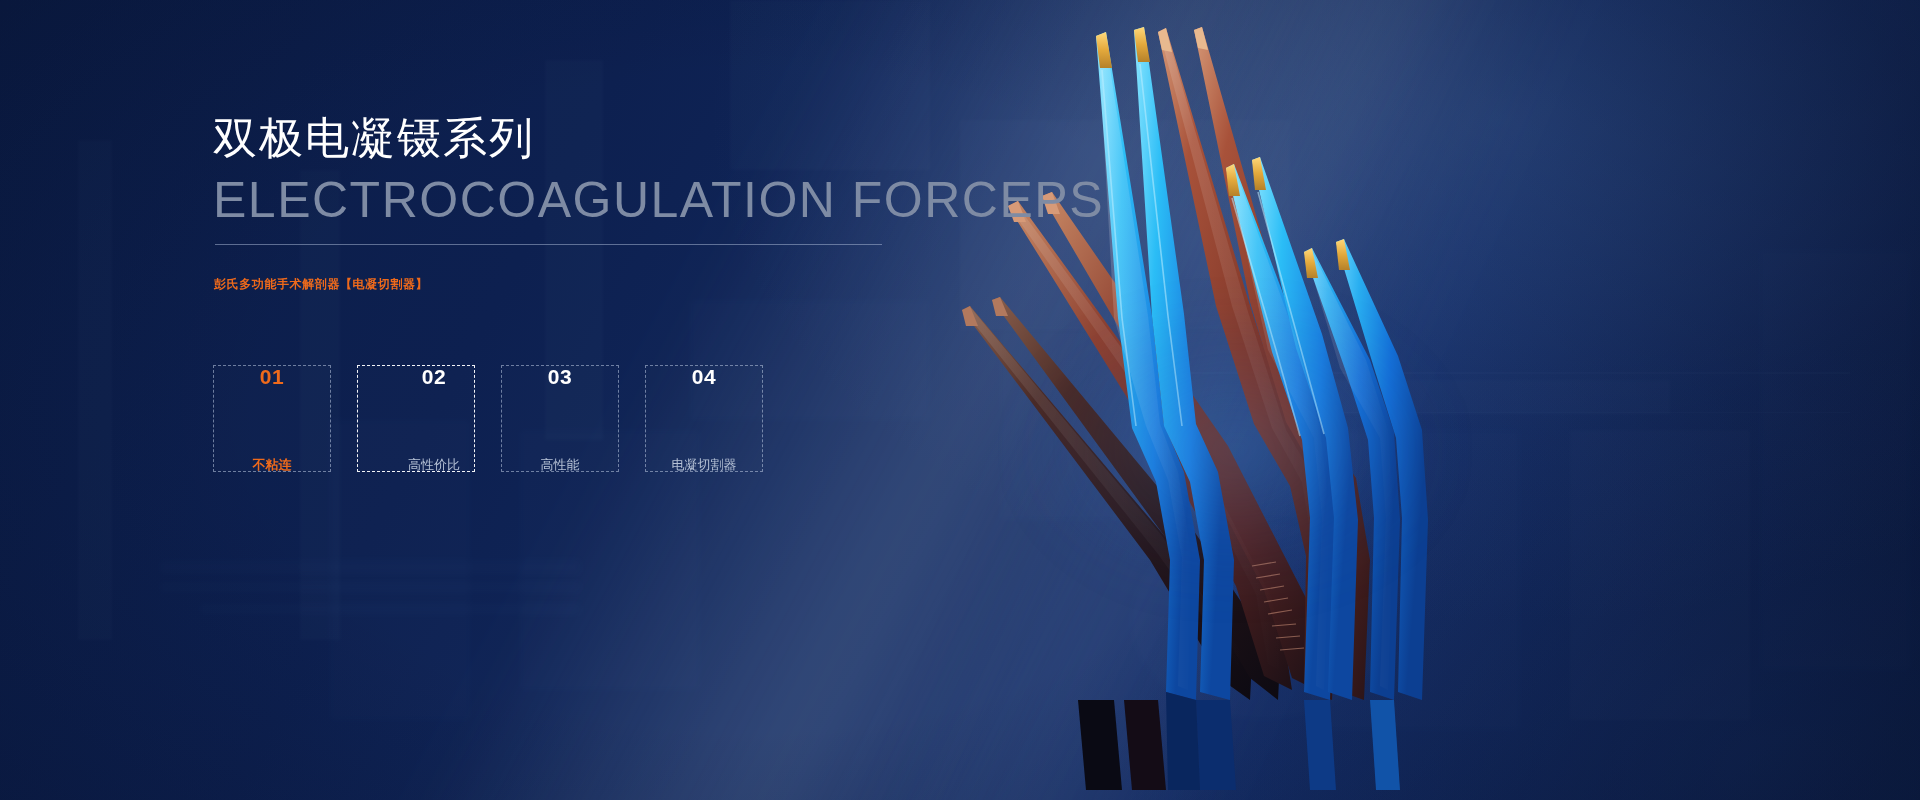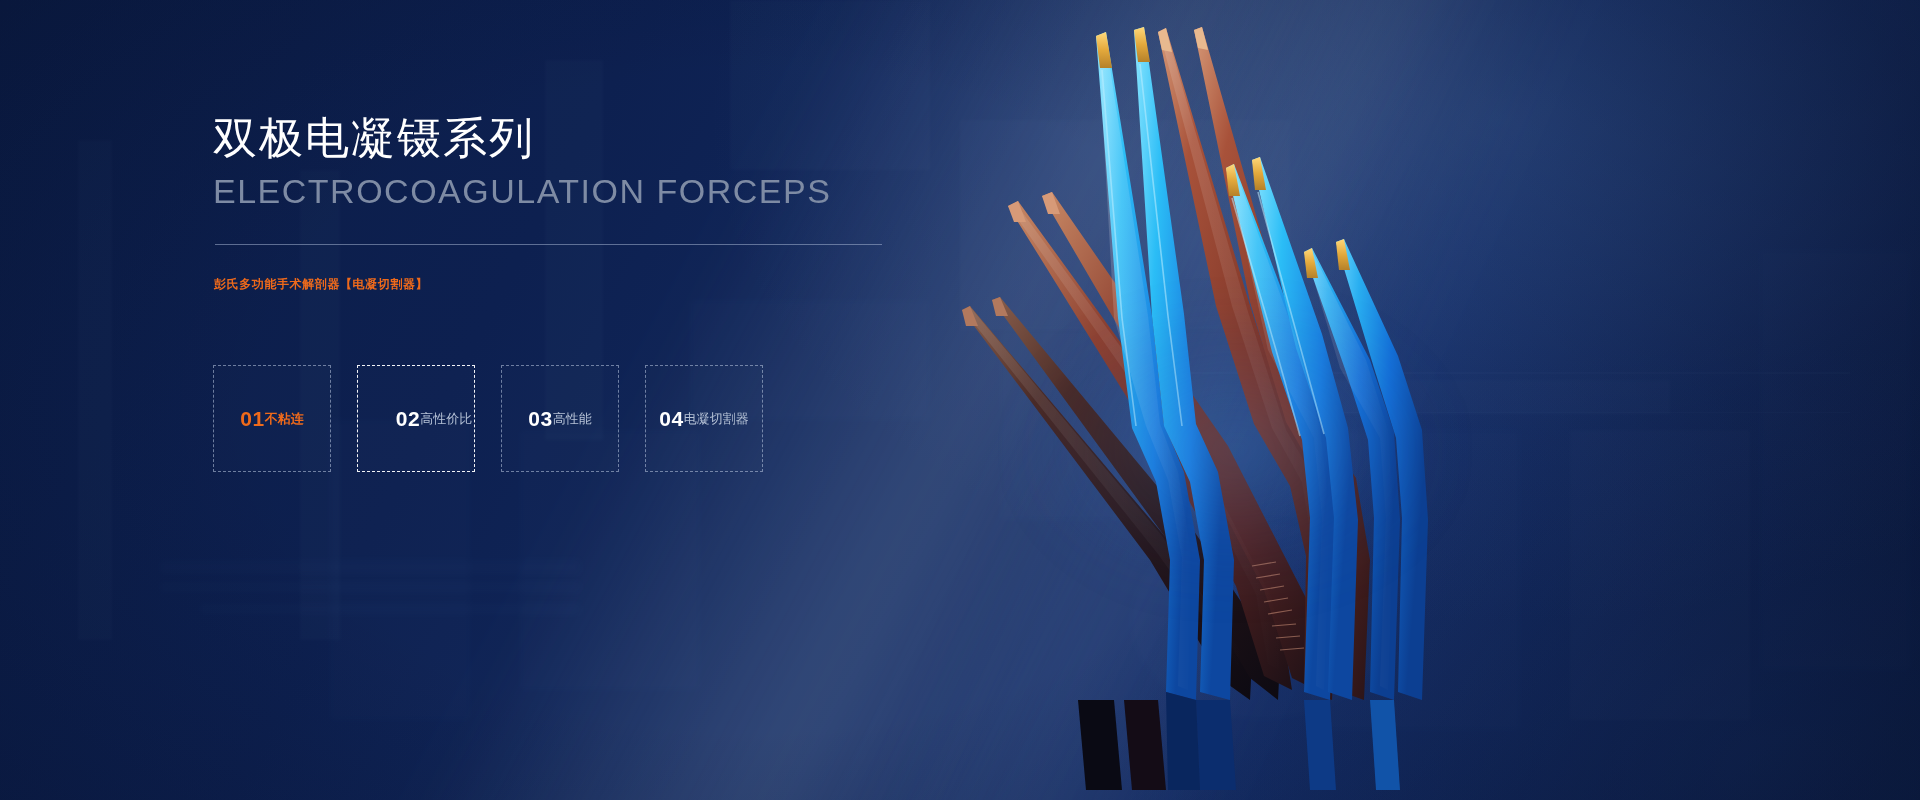--- a/index.html
+++ b/index.html
@@ -39,37 +39,37 @@
   
   .content{ position:absolute; left:213px; top:0; width:780px; height:636px; z-index:6; }
 
   .title-cn{
     position:absolute; top:113px; left:0;
     font-size:44px; line-height:1.15; letter-spacing:2px;
     color:#ffffff; font-weight:400; white-space:nowrap;
   }
   .title-en{
     position:absolute; top:172px; left:0;
-    font-size:34px; line-height:1.15; letter-spacing:1.5px;
+    font-size:50px; line-height:1.15; letter-spacing:1.5px;
     color:#7e8ba4; font-weight:300; white-space:nowrap;
   }
   .divider{
     position:absolute; top:244px; left:2px; width:667px; height:1px;
     background:rgba(168,184,212,0.52);
   }
   .subtitle{
     position:absolute; top:276px; left:1px;
     font-size:12px; letter-spacing:0.6px; color:#ef6a1b; font-weight:700; white-space:nowrap;
   }
 
   
   .features{ position:absolute; top:365px; left:0; display:flex; }
   .fbox{
     width:118px; height:107px; margin-right:26px;
-    display:flex; flex-direction:row; align-items:center; justify-content:center;
+    display:flex; flex-direction:column; align-items:center; justify-content:space-between;
     border:1px dashed rgba(188,202,226,0.55);
     background:rgba(255,255,255,0.012);
   }
   .fbox.bright{ border:1px dashed rgba(255,255,255,0.95);padding-left:36px; }
   .fnum{ font-size:21px; font-weight:700; letter-spacing:0.5px; line-height:1; color:#ffffff; }
   .fnum.accent{ color:#ef6a1b; }
   .flabel{ font-size:13px; line-height:1; color:#b6c2d6; white-space:nowrap; }
   .flabel.accent{ color:#ef6a1b; font-weight:700; }
 
   

